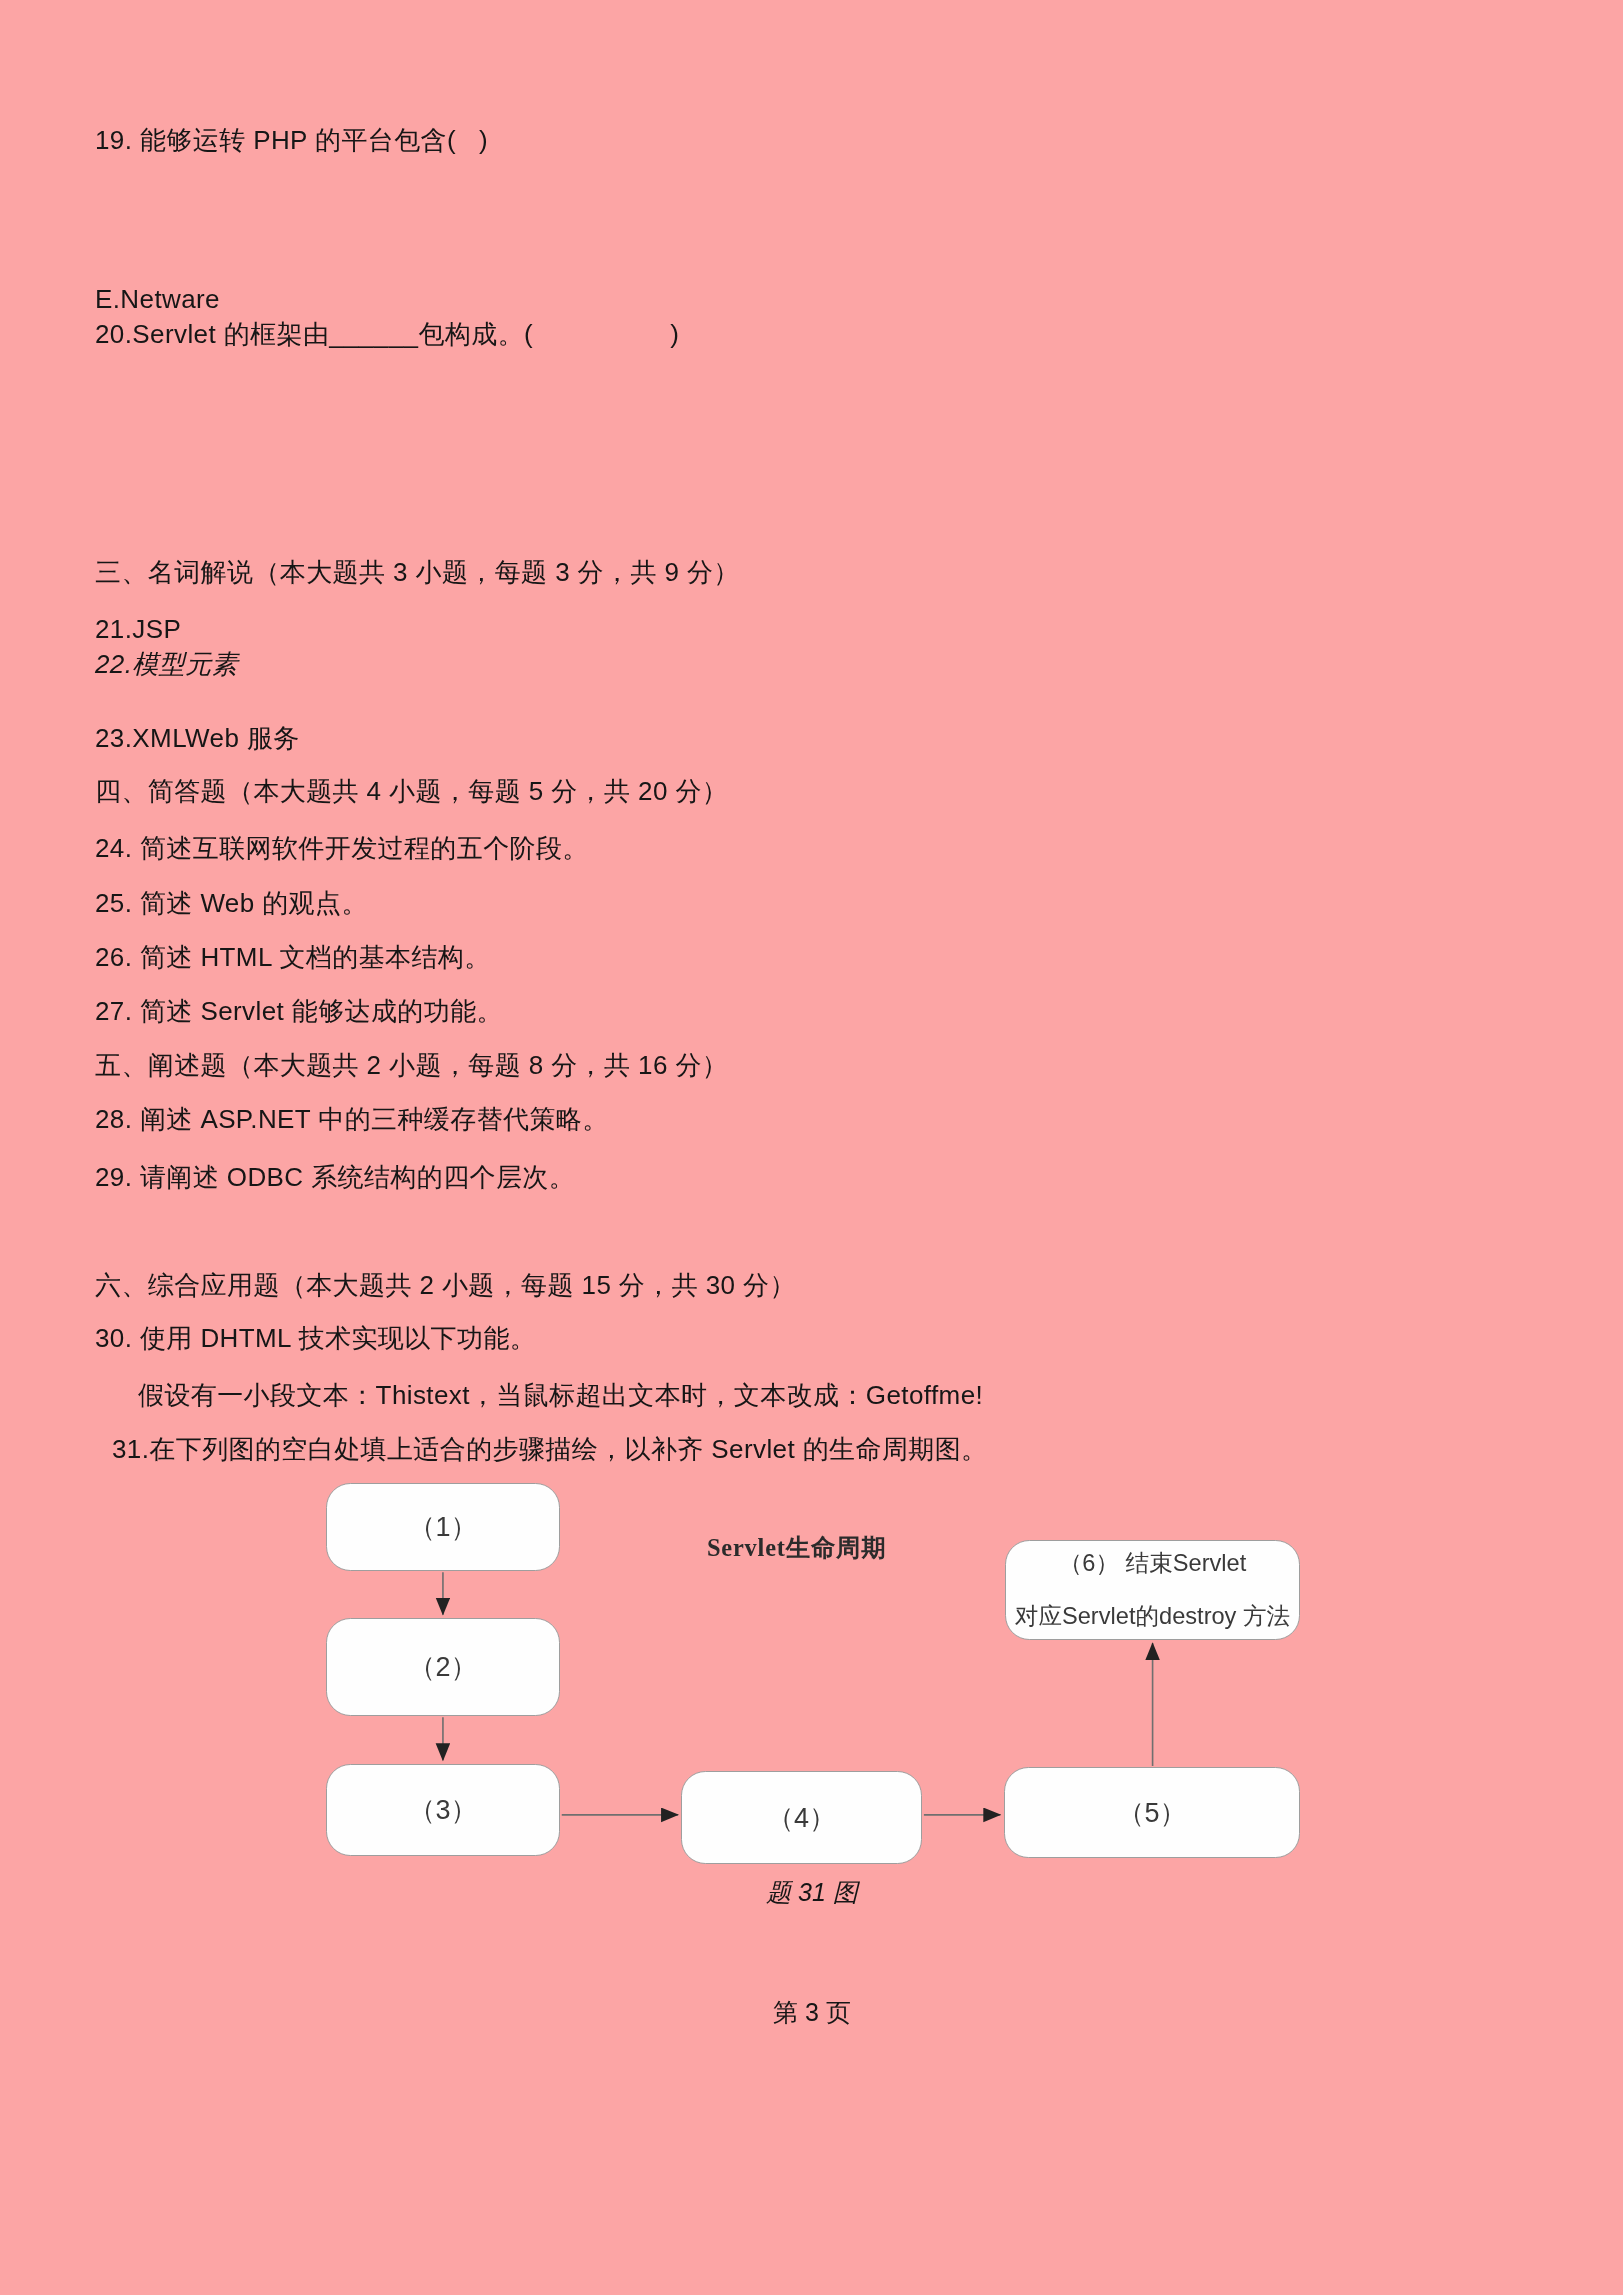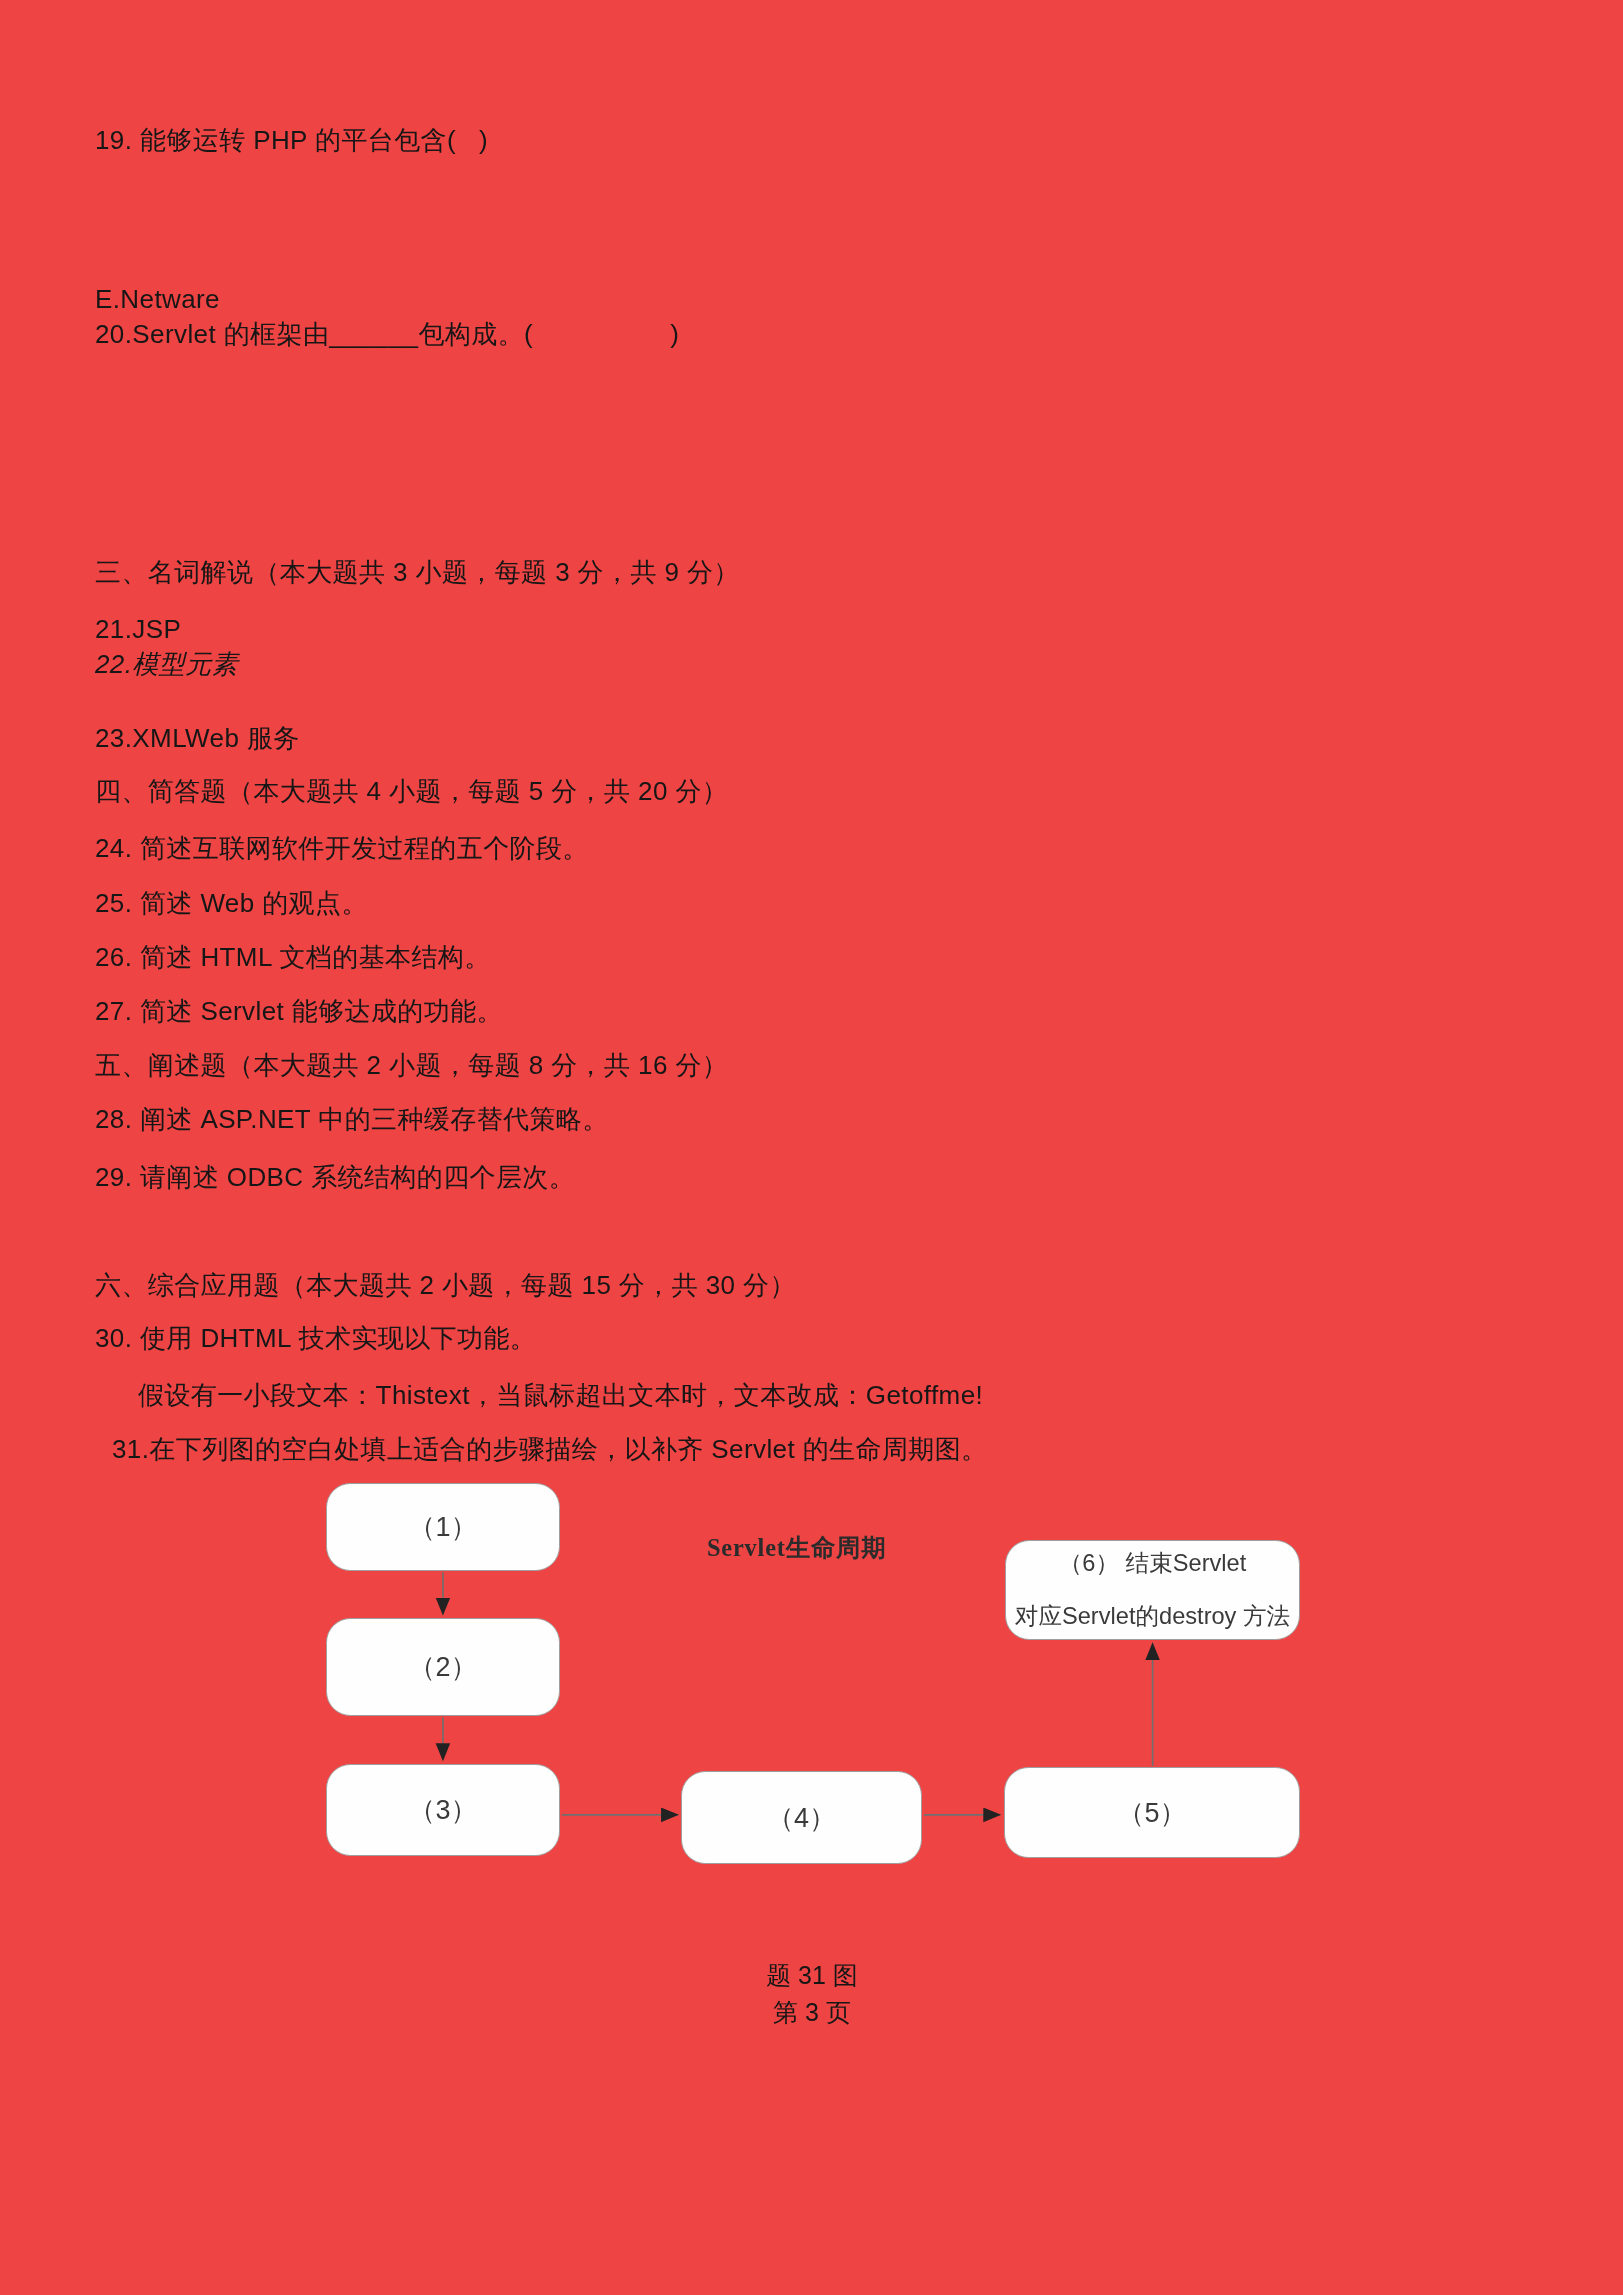--- a/index.html
+++ b/index.html
@@ -6,21 +6,21 @@
     margin: 0;
     padding: 0;
     background: #e8e8e8;
     font-family: "Liberation Sans", "DejaVu Sans", sans-serif;
   }
   .page {
     position: relative;
     width: 1624px;
     height: 2295px;
     margin: 0 auto;
-    background: #ef4444;
+    background: #fca5a5;
     overflow: hidden;
     color: #161616;
   }
   .line {
     position: absolute;
     left: 95px;
     font-size: 26px;
     line-height: 36px;
     white-space: pre-wrap;
     color: #161616;
@@ -132,17 +132,17 @@
         <path d="M0,0 L22,9 L0,18 Z" fill="#222"></path>
       </marker>
     </defs>
     <line x1="544" y1="1932" x2="544" y2="1984" stroke="#6f6f6f" stroke-width="2" marker-end="url(#ah)"></line>
     <line x1="544" y1="2110" x2="544" y2="2163" stroke="#6f6f6f" stroke-width="2" marker-end="url(#ah)"></line>
     <line x1="690" y1="2230" x2="833" y2="2230" stroke="#6f6f6f" stroke-width="2" marker-end="url(#ah)"></line>
     <line x1="1135" y1="2230" x2="1229" y2="2230" stroke="#6f6f6f" stroke-width="2" marker-end="url(#ah)"></line>
     <line x1="1416" y1="2170" x2="1416" y2="2019" stroke="#6f6f6f" stroke-width="2" marker-end="url(#ah)"></line>
   </svg>
 
-  <div class="center-caption" style="top:1959px;">题 31 图</div>
+  <div class="center-caption" style="top:1876px;font-style:italic;">题 31 图</div>
   <div class="center-caption" style="top:1996px;">第 3 页</div>
 
 </div>
 
 
 </body></html>

